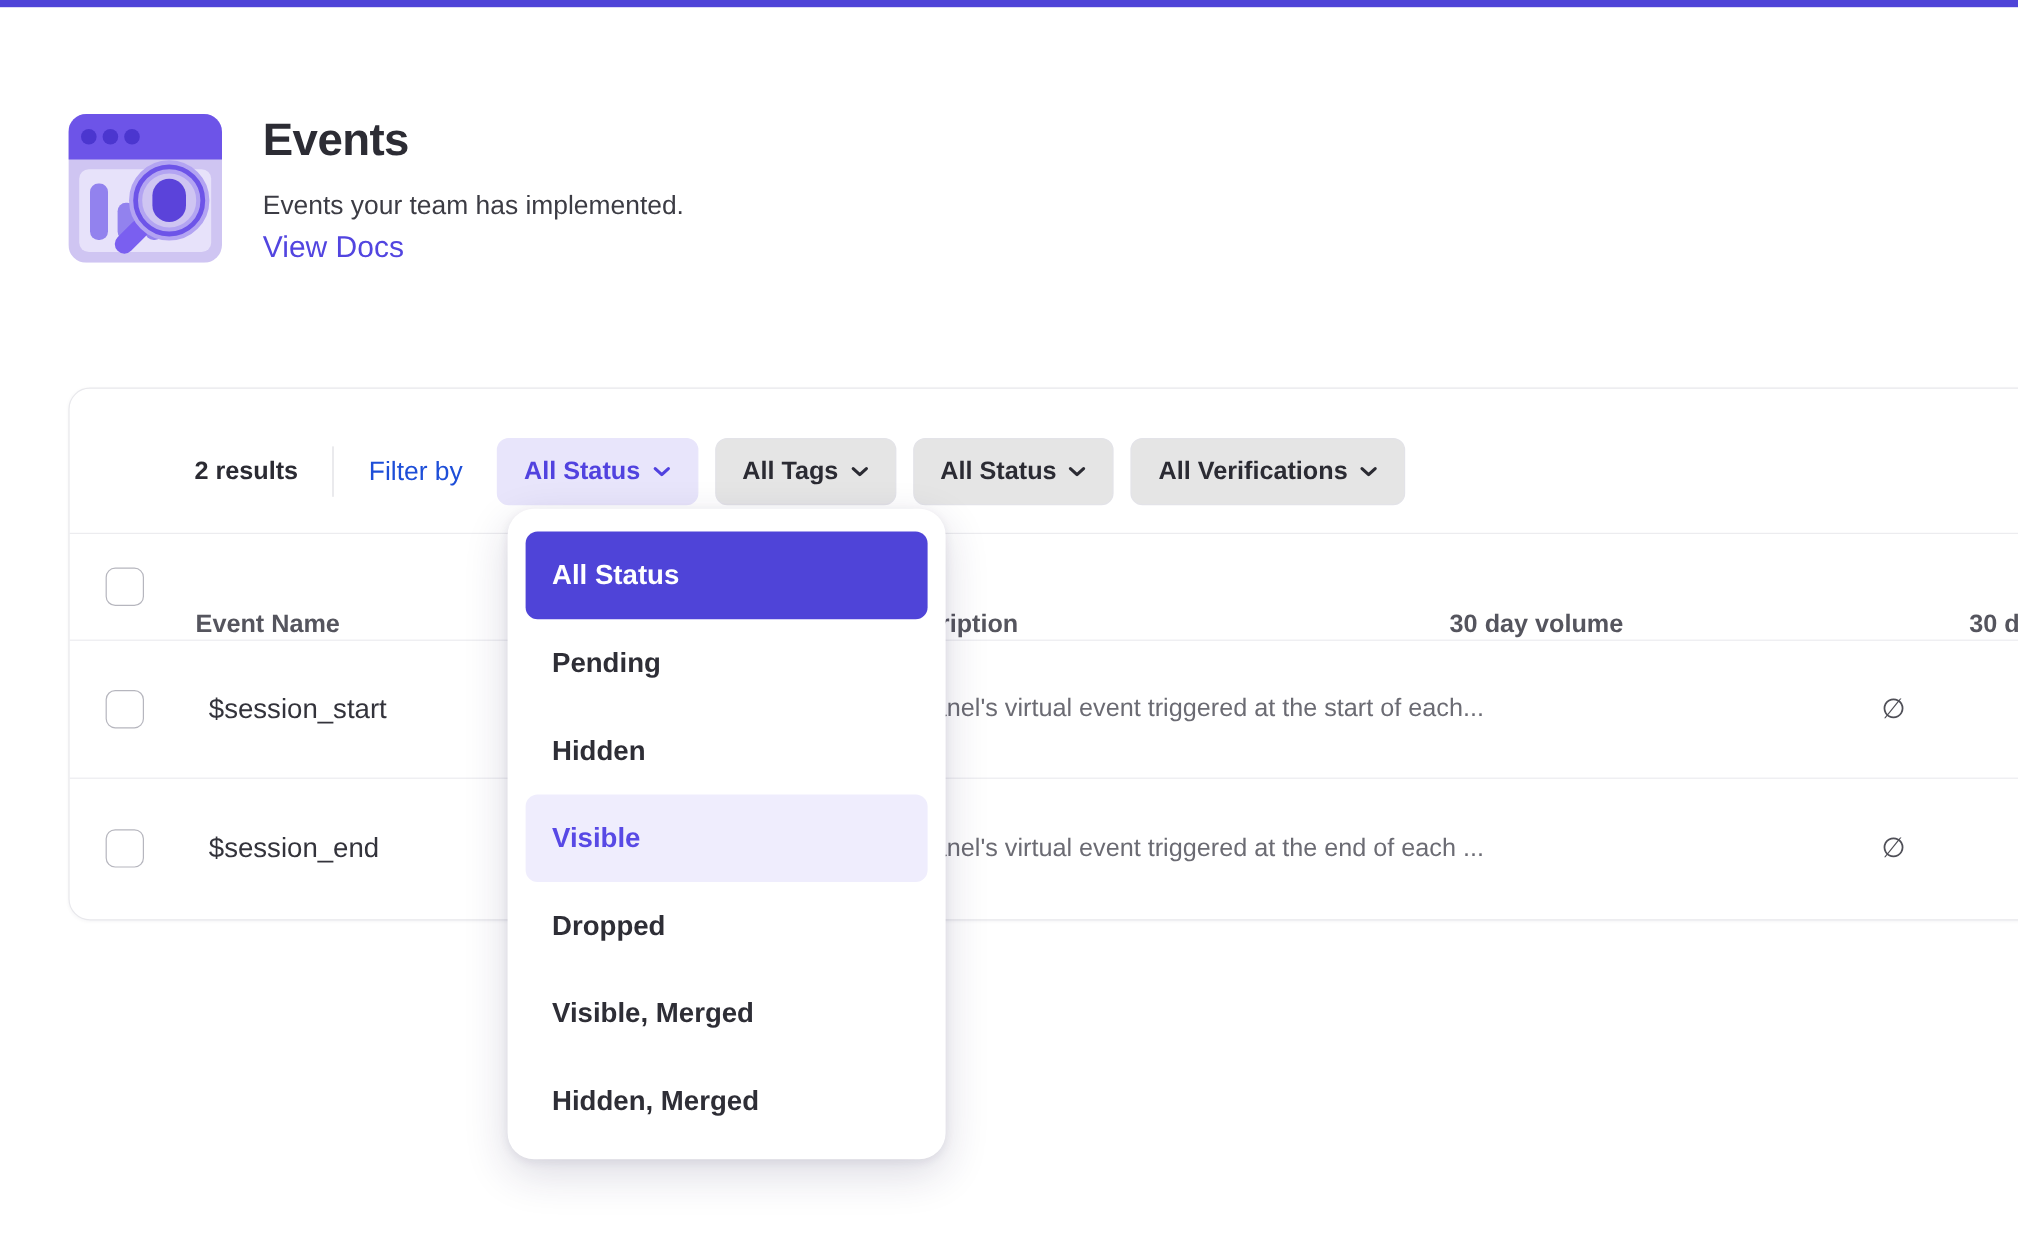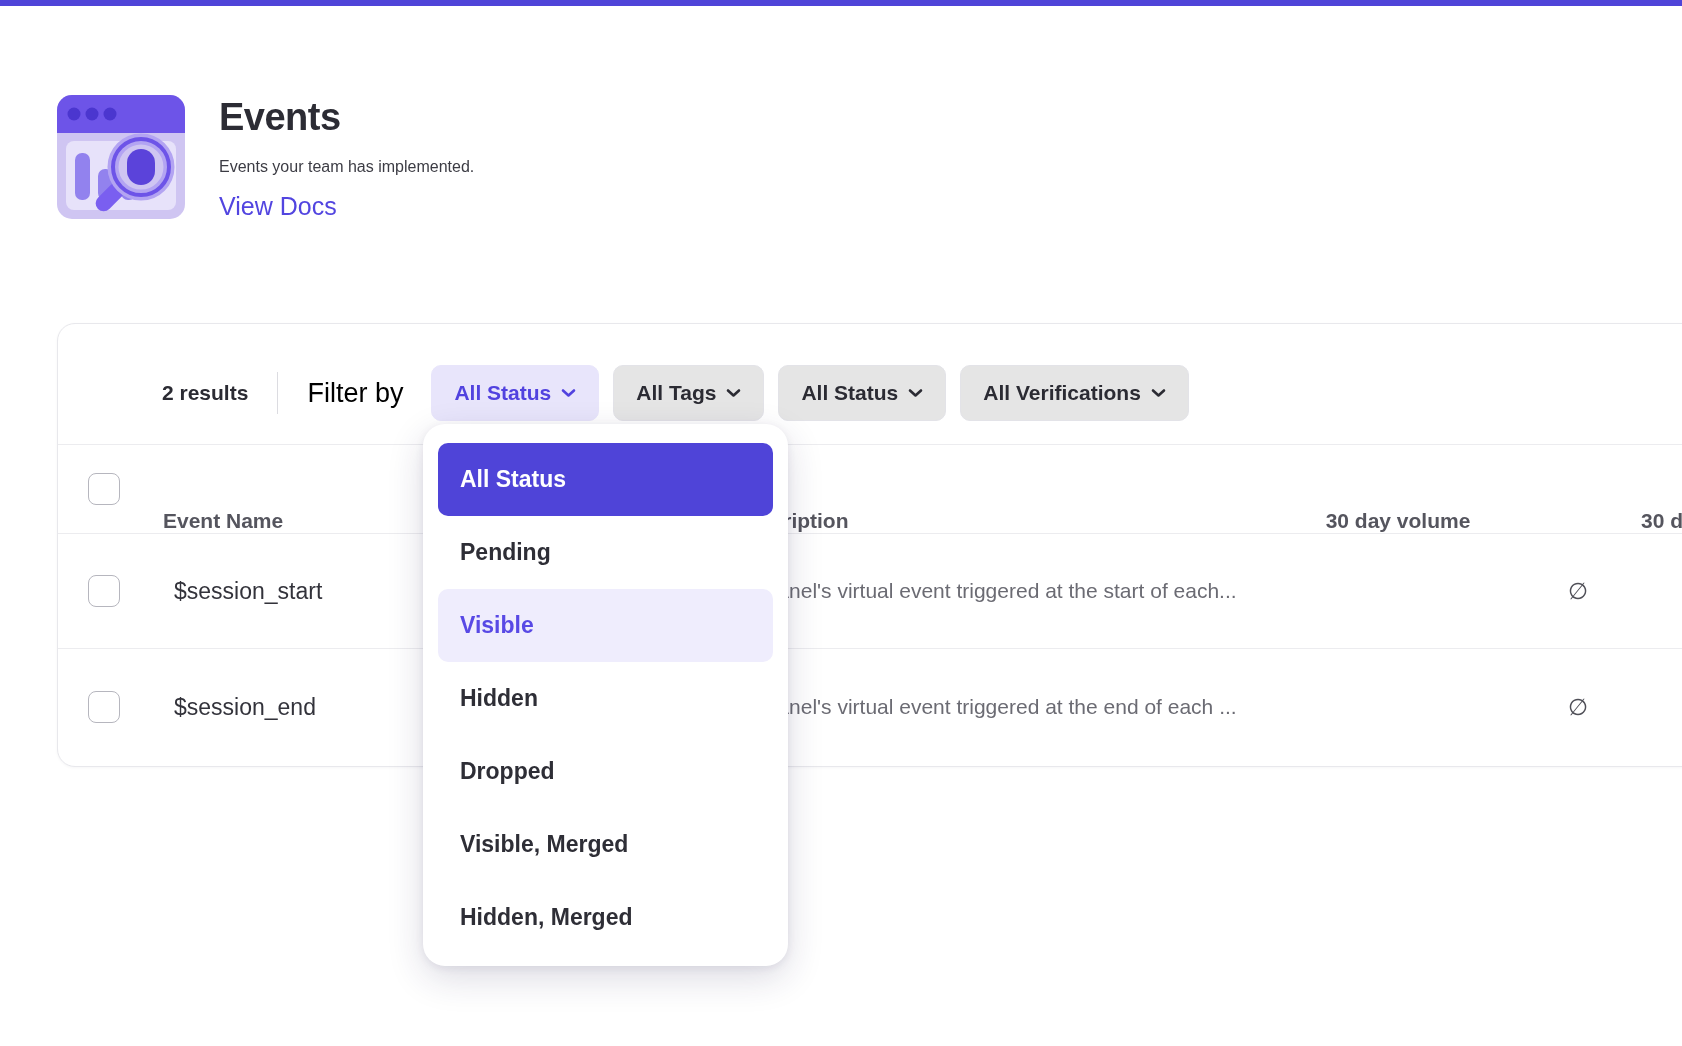--- a/index.html
+++ b/index.html
@@ -5,33 +5,33 @@
   * { margin:0; padding:0; box-sizing:border-box; }
   html,body { width:1682px; height:1046px; overflow:hidden; background:#fff;
     font-family:"Liberation Sans","DejaVu Sans",sans-serif; color:#2e2e36; }
   .page { position:relative; width:1356px; height:1046px; }
 
   .topbar { position:absolute; left:0; top:0; width:1682px; height:6px; background:#4f44d8; }
 
   
   .app-icon { position:absolute; left:57px; top:95px; width:128px; height:124px; }
   .page-title { position:absolute; left:219px; top:96px; font-size:38px; font-weight:700; color:#2c2c34; letter-spacing:-0.5px; }
-  .page-subtitle { position:absolute; left:219px; top:158px; font-size:16px; color:#3c3c44;text-align:right; }
+  .page-subtitle { position:absolute; left:219px; top:158px; font-size:22px; color:#3c3c44;text-align:right; }
   .view-docs { position:absolute; left:219px; top:192px; font-size:25px; color:#5245e0; font-weight:500; cursor:pointer; text-decoration:none; }
 
   
   .panel { position:absolute; left:57px; top:323px; width:1660px; height:444px;
     background:#fff; border:1px solid #e8e8ec; border-radius:18px;
     box-shadow:0 1px 3px rgba(20,20,40,0.04); }
 
   
   .filter-row { position:absolute; left:104px; top:41px; height:56px; display:flex; align-items:center; }
   .results-count { font-size:21px; font-weight:600; color:#2b2b33; }
   .vdivider { width:1px; height:42px; background:#dcdce1; margin:0 29px; }
-  .filter-by { font-size:27px; font-weight:500; color:#000000; margin-right:28px; }
+  .filter-by { font-size:22px; font-weight:500; color:#1d4ed8; margin-right:28px; }
   .pill { display:flex; align-items:center; gap:10px; height:56px; padding:0 22px;
     border-radius:10px; font-size:21px; font-weight:600; color:#2b2b33;
     background:#e5e5e5; border:1px solid #e3e3e8; margin-right:14px; cursor:pointer; white-space:nowrap; }
   .pill.active { background:#e8e5fb; border-color:#e8e5fb; color:#5142df; }
   .chev { width:15px; height:10px; flex:0 0 auto; }
   .chev polyline { fill:none; stroke:currentColor; stroke-width:2.6; stroke-linecap:round; stroke-linejoin:round; }
 
   
   .thead { position:absolute; left:0; top:120px; width:100%; height:90px;
     border-top:1px solid #ececef; border-bottom:1px solid #ececef; }
@@ -39,21 +39,21 @@
   .trow.r1 { top:210px; border-bottom:1px solid #ececef; }
   .trow.r2 { top:325px; }
   .cell { position:absolute; top:50%; transform:translateY(-50%); white-space:nowrap; }
   .checkbox { position:absolute; left:30px; top:50%; transform:translateY(-50%);
     width:32px; height:32px; border:1.5px solid #b6b6be; border-radius:8px; background:#fff; cursor:pointer; }
   .col-head { font-size:21px; font-weight:700; color:#55555e;margin-top:32px; }
   .c-name   { left:105px; }
   .c-name-row { left:116px; font-size:23px; font-weight:400; color:#33333b; }
   .c-desc   { left:675px; }
   .c-desc-row { left:675px; font-size:21px; color:#6b6b73; }
-  .c-vol    { left:1150px; width:380px; text-align:center; }
+  .c-vol    { left:1150px; width:380px; text-align:left; }
   .c-vol-row{ left:1150px; width:380px; text-align:right; font-size:23px; color:#4f4f57; }
   .c-users  { left:1583px; }
 
   
   .dropdown { position:absolute; left:423px; top:424px; width:365px; padding:19px 15px 12px;
     background:#fff; border-radius:22px; z-index:10;
     box-shadow:0 12px 36px rgba(35,30,80,0.16), 0 2px 8px rgba(35,30,80,0.08); }
   .opt { height:73px; display:flex; align-items:center; padding:0 22px;
     border-radius:10px; font-size:23px; font-weight:600; color:#2e2e36; cursor:pointer; }
   .opt.selected { background:#4f44d8; color:#fff; }
@@ -138,19 +138,19 @@
       <div class="checkbox"></div>
       <div class="cell c-name-row">$session_end</div>
       <div class="cell c-desc-row">Mixpanel's virtual event triggered at the end of each ...</div>
       <div class="cell c-vol-row">∅</div>
     </div>
   </div>
 
   <div class="dropdown">
     <div class="opt selected">All Status</div>
     <div class="opt">Pending</div>
+    <div class="opt">Hidden</div>
     <div class="opt highlighted">Visible</div>
-    <div class="opt">Hidden</div>
     <div class="opt">Dropped</div>
     <div class="opt">Visible, Merged</div>
     <div class="opt">Hidden, Merged</div>
   </div>
 </div>
 
 </body></html>

